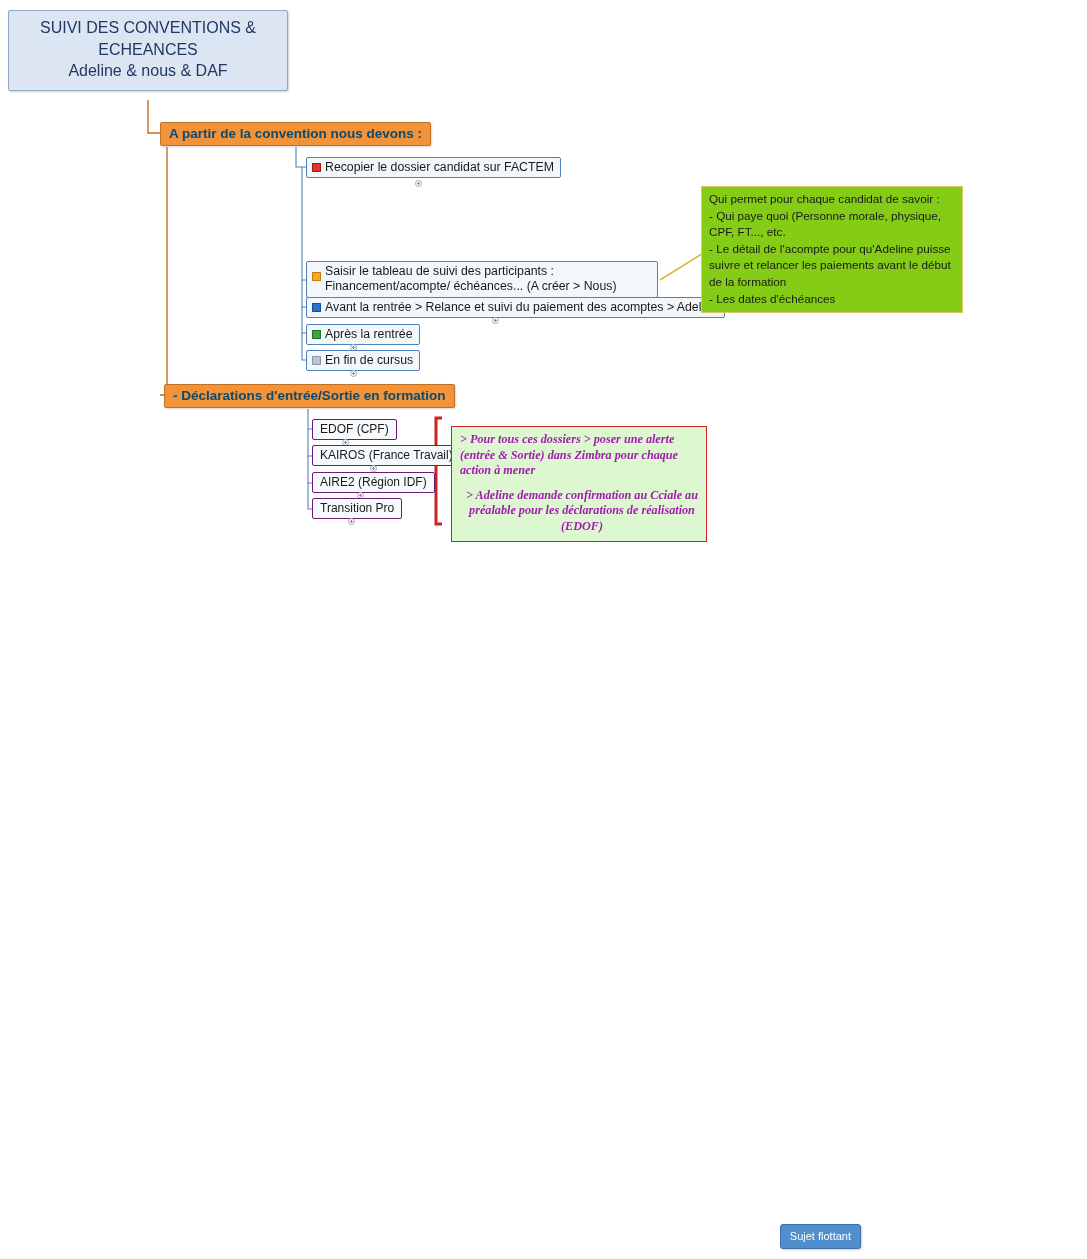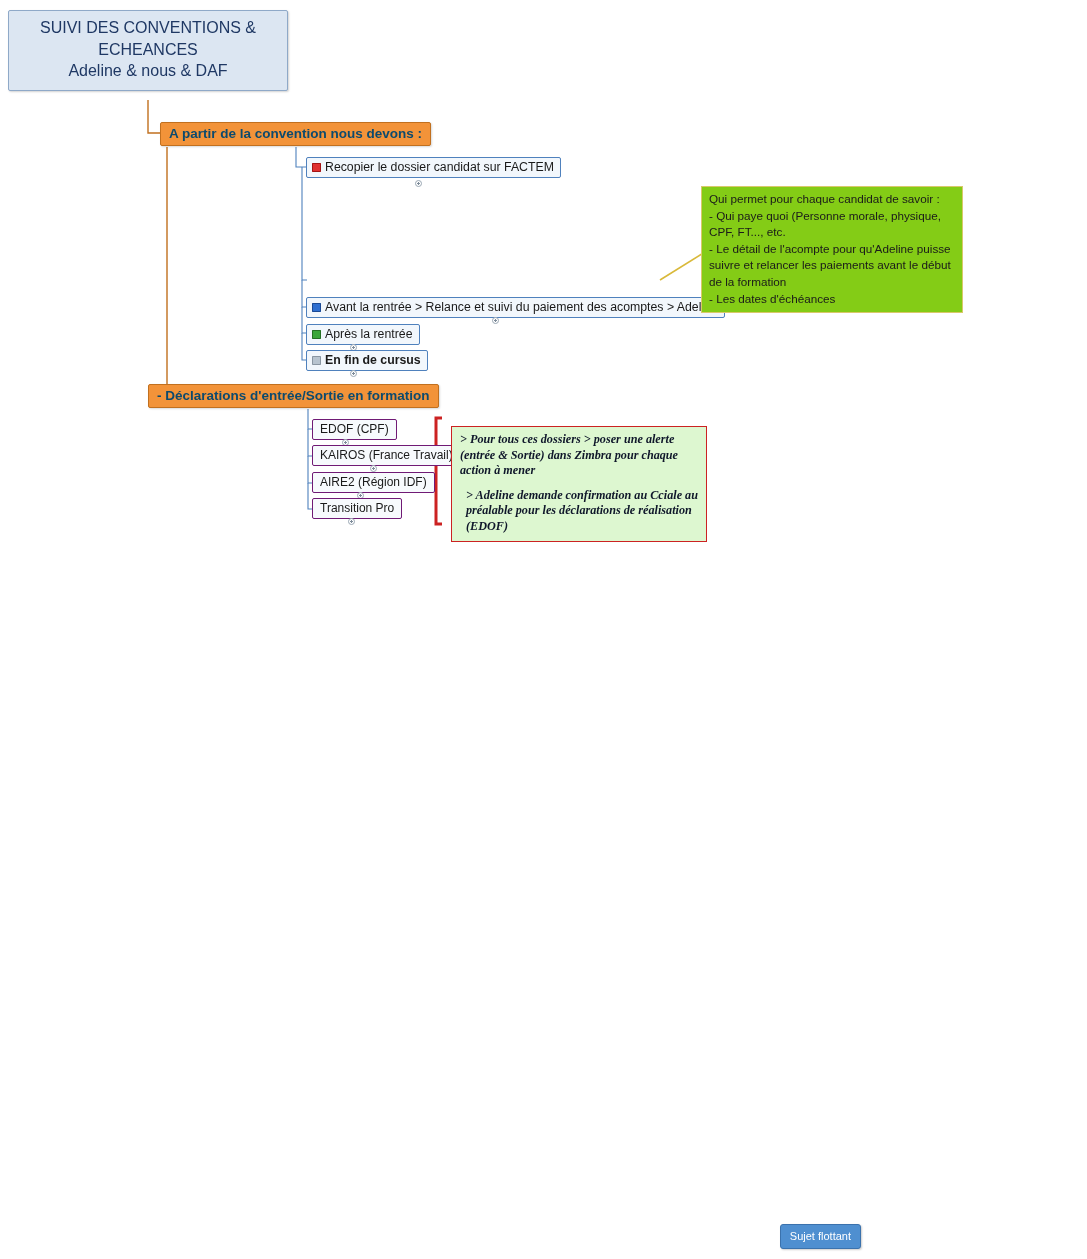--- a/index.html
+++ b/index.html
@@ -116,30 +116,30 @@
     line-height: 1.42;
     padding: 4px 7px 5px 7px;
   }
 
   
   .note-green {
     position: absolute;
     box-sizing: border-box;
     background: #ddf7d0;
     border: 1px solid #cc2222;
-    color: #0f172a;
+    color: #a21caf;
     font-family: "Liberation Serif", serif;
     font-weight: bold;
     font-style: italic;
     font-size: 12.2px;
     line-height: 1.28;
     padding: 5px 8px 6px 8px;
   }
   .note-green p { margin: 0; }
-  .note-green p.gap { margin-top: 9px; }
+  .note-green p.gap { margin-top: 9px; text-align: center; }
 
   
   .dot-marker {
     position: absolute;
     width: 7px;
     height: 7px;
     border: 1px solid #9aa7b4;
     border-radius: 50%;
     background: #ffffff;
     box-sizing: border-box;
@@ -207,40 +207,44 @@
   <div class="node-orange" style="left:160px; top:122px;">
     <span>A partir de la convention nous devons :</span>
   </div>
 
   <div class="node-blue" style="left:306px; top:157px;">
     <span class="sq red"></span>
     <span>Recopier le dossier candidat sur FACTEM</span>
   </div>
   <div class="dot-marker" style="left:415px; top:180px;"></div>
 
+  <div class="node-blue wrap" style="left:306px; top:261px; width:352px;">
+    <span class="sq orange" style="margin-top:8px;"></span>
+    <span>Saisir le tableau de suivi des participants : Financement/acompte/ échéances... (A créer &gt; Nous)</span>
+  </div>
 
   <div class="node-blue" style="left:306px; top:297px;">
     <span class="sq blue"></span>
     <span>Avant la rentrée &gt; Relance et suivi du paiement des acomptes &gt; Adeline</span>
   </div>
   <div class="dot-marker" style="left:492px; top:317px;"></div>
 
   <div class="node-blue" style="left:306px; top:324px;">
     <span class="sq green"></span>
     <span>Après la rentrée</span>
   </div>
   <div class="dot-marker" style="left:350px; top:344px;"></div>
 
-  <div class="node-blue" style="left:306px; top:350px;font-weight:bold;">
+  <div class="node-blue" style="left:306px; top:350px;">
     <span class="sq grey"></span>
     <span>En fin de cursus</span>
   </div>
   <div class="dot-marker" style="left:350px; top:370px;"></div>
 
-  <div class="node-orange" style="left:148px; top:384px;">
+  <div class="node-orange" style="left:164px; top:384px;">
     <span>- Déclarations d'entrée/Sortie en formation</span>
   </div>
 
   <div class="node-blue plain" style="left:312px; top:419px;">
     <span>EDOF (CPF)</span>
   </div>
   <div class="dot-marker" style="left:342px; top:439px;"></div>
 
   <div class="node-blue plain" style="left:312px; top:445px;">
     <span>KAIROS (France Travail)</span>

